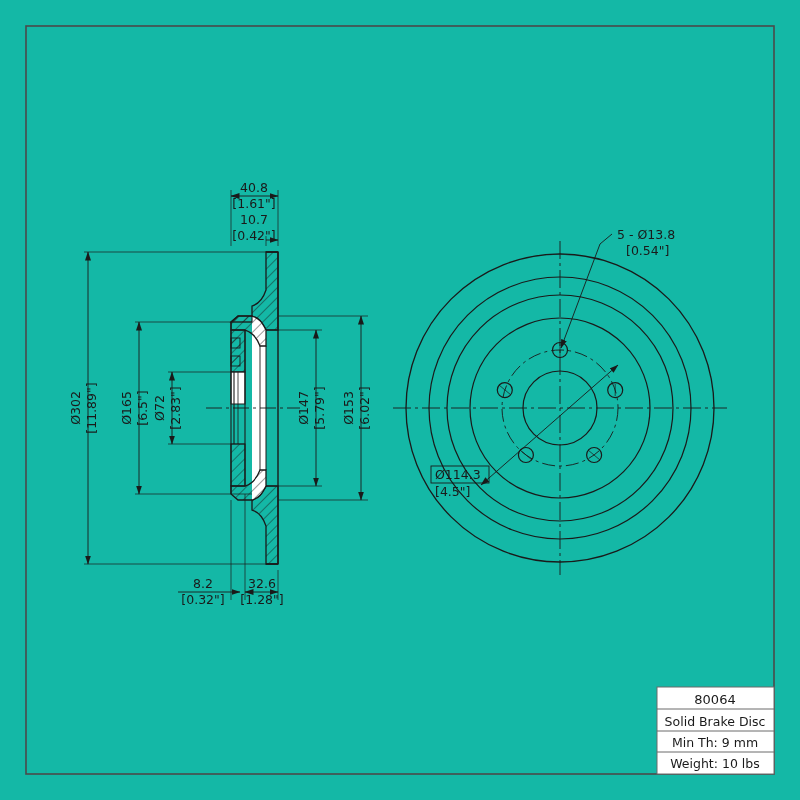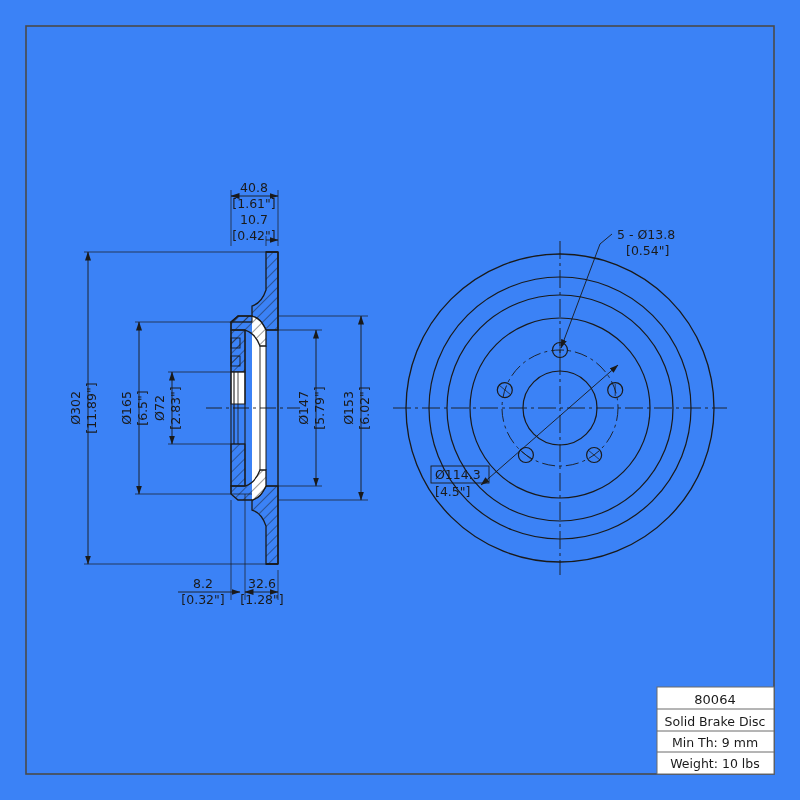--- a/index.html
+++ b/index.html
@@ -1,17 +1,17 @@
 <!DOCTYPE html>
 <html><head>
 <meta charset="utf-8">
 <style>
   html,body{margin:0;padding:0;background:#ffffff;}
   body{width:800px;height:800px;font-family:"DejaVu Sans","Liberation Sans",sans-serif;}
-  #sheet{position:relative;width:800px;height:800px;background:#3b82f6;overflow:hidden;}
+  #sheet{position:relative;width:800px;height:800px;background:#14b8a6;overflow:hidden;}
   #drawing{position:absolute;left:0;top:0;width:800px;height:800px;}
 </style>
 </head>
 <body>
 
 <div id="sheet">
   <svg id="drawing" viewBox="0 0 800 800" xmlns="http://www.w3.org/2000/svg">
 
     <defs>
       <pattern id="hatch" width="7" height="7" patternTransform="rotate(45)" patternUnits="userSpaceOnUse">

